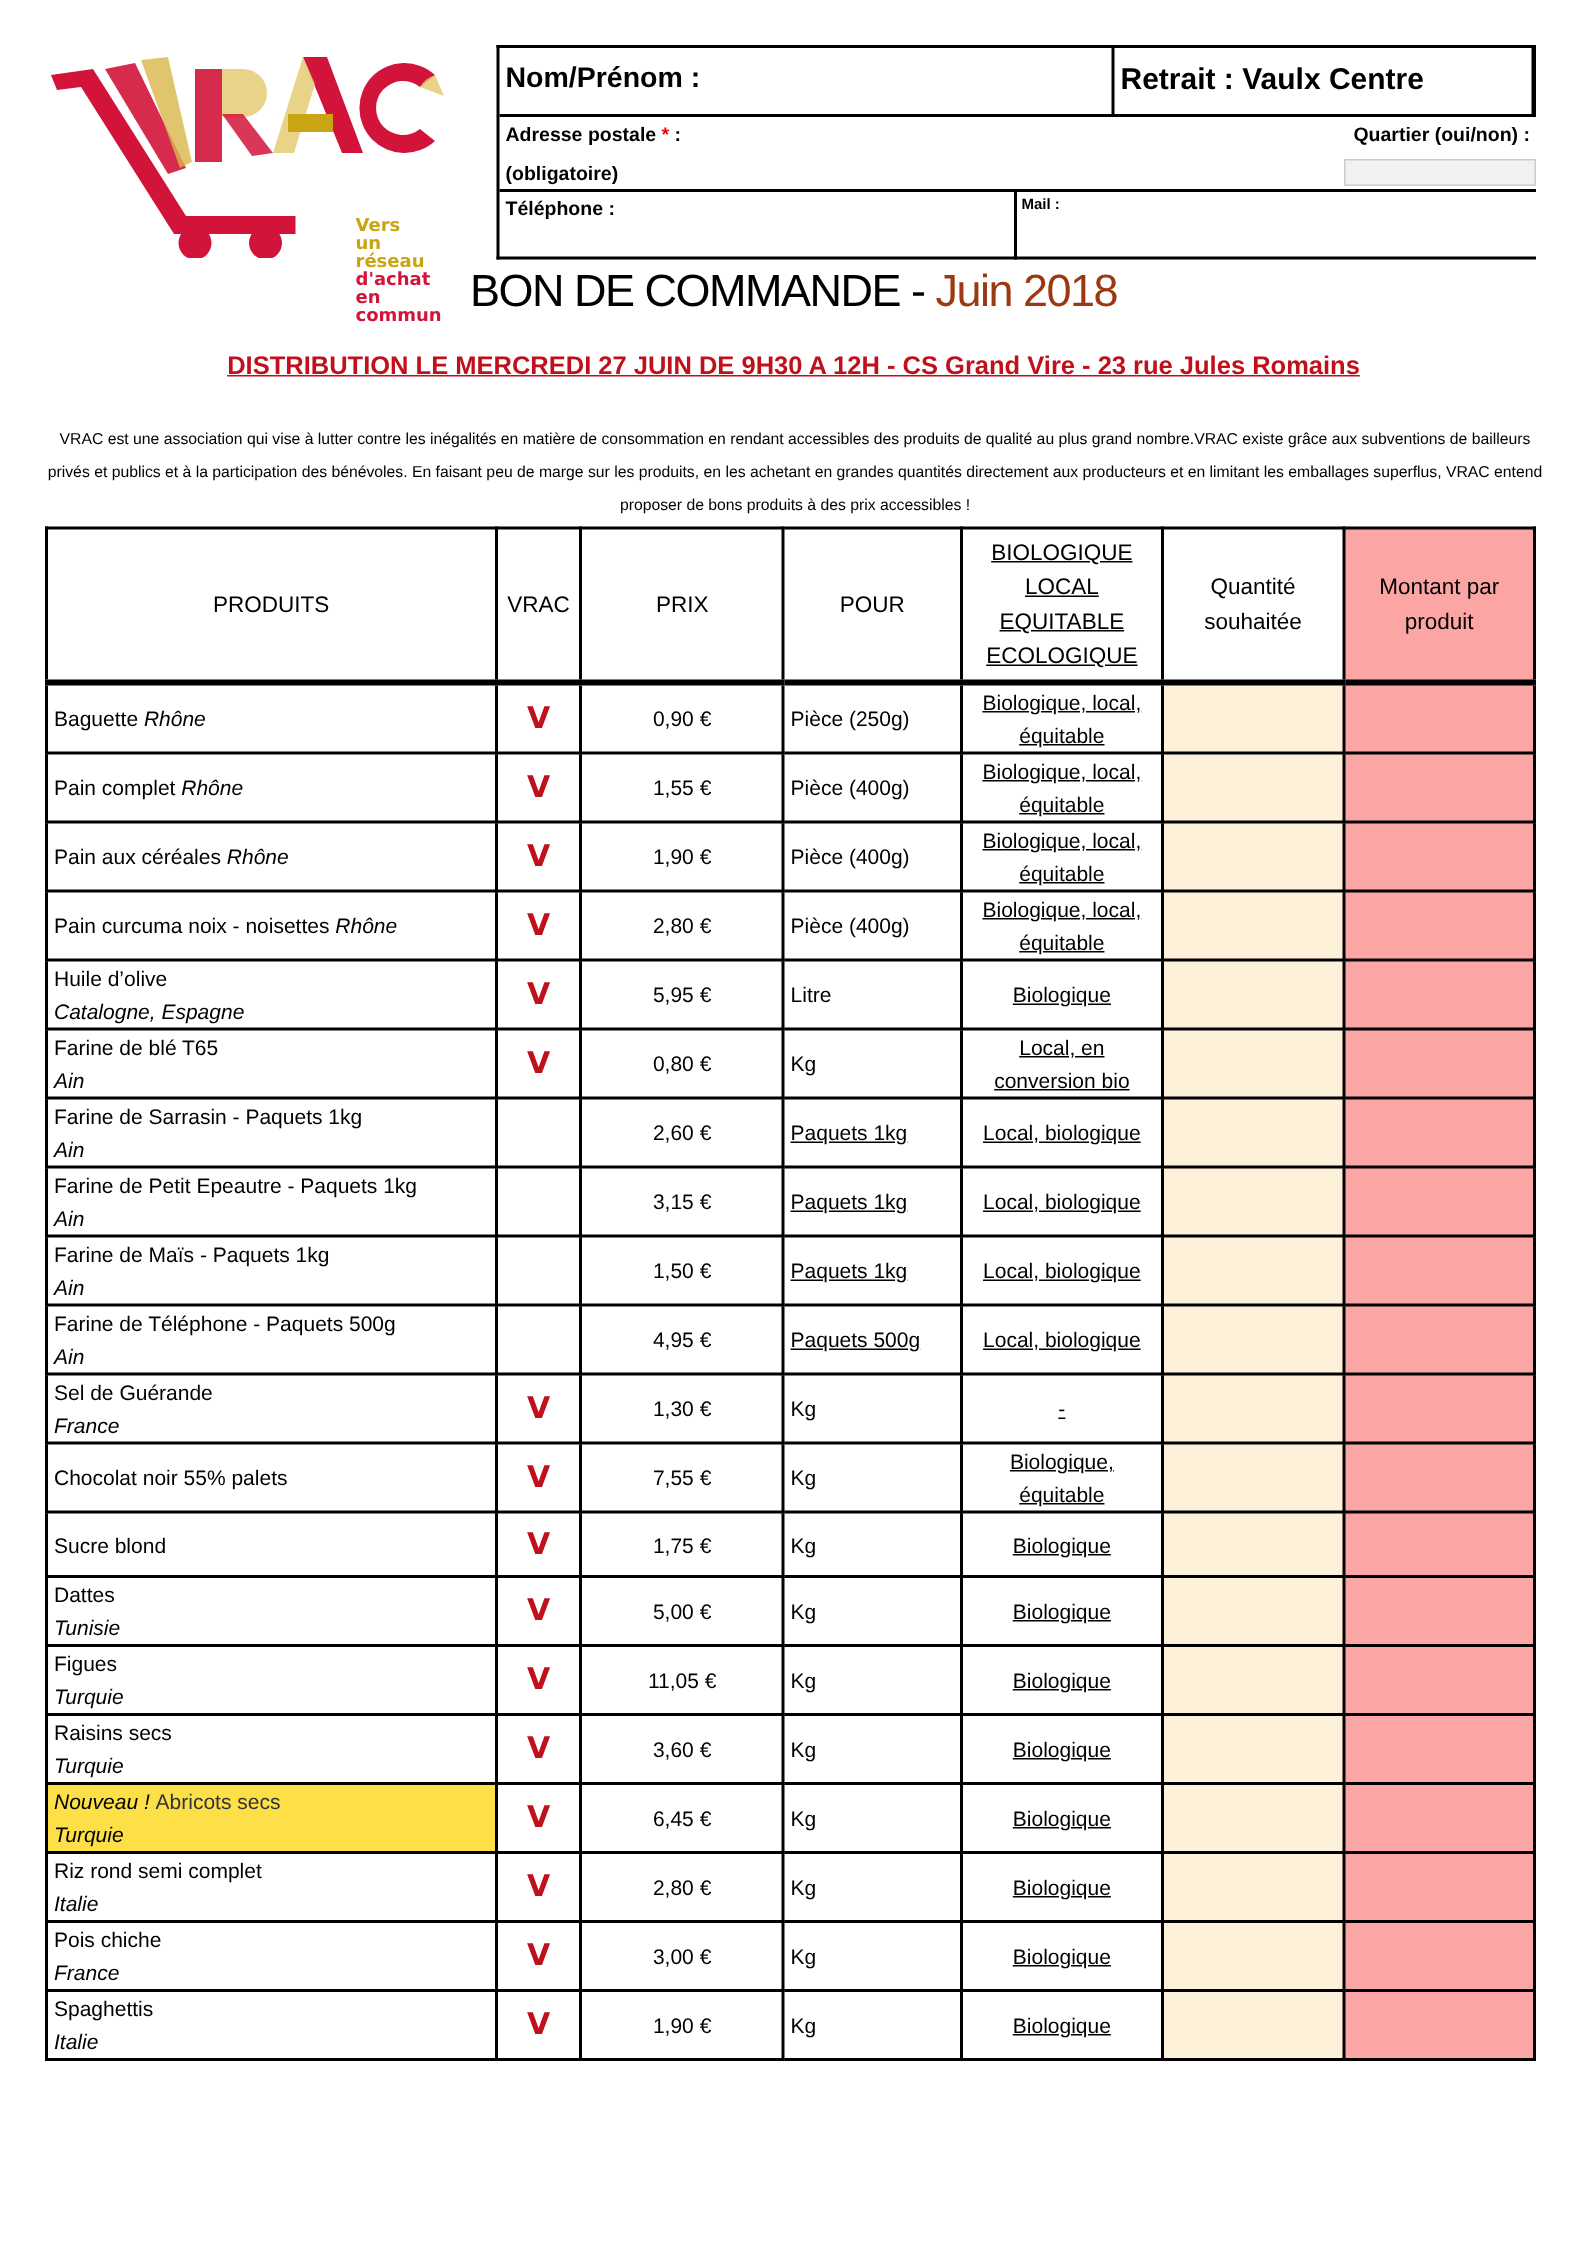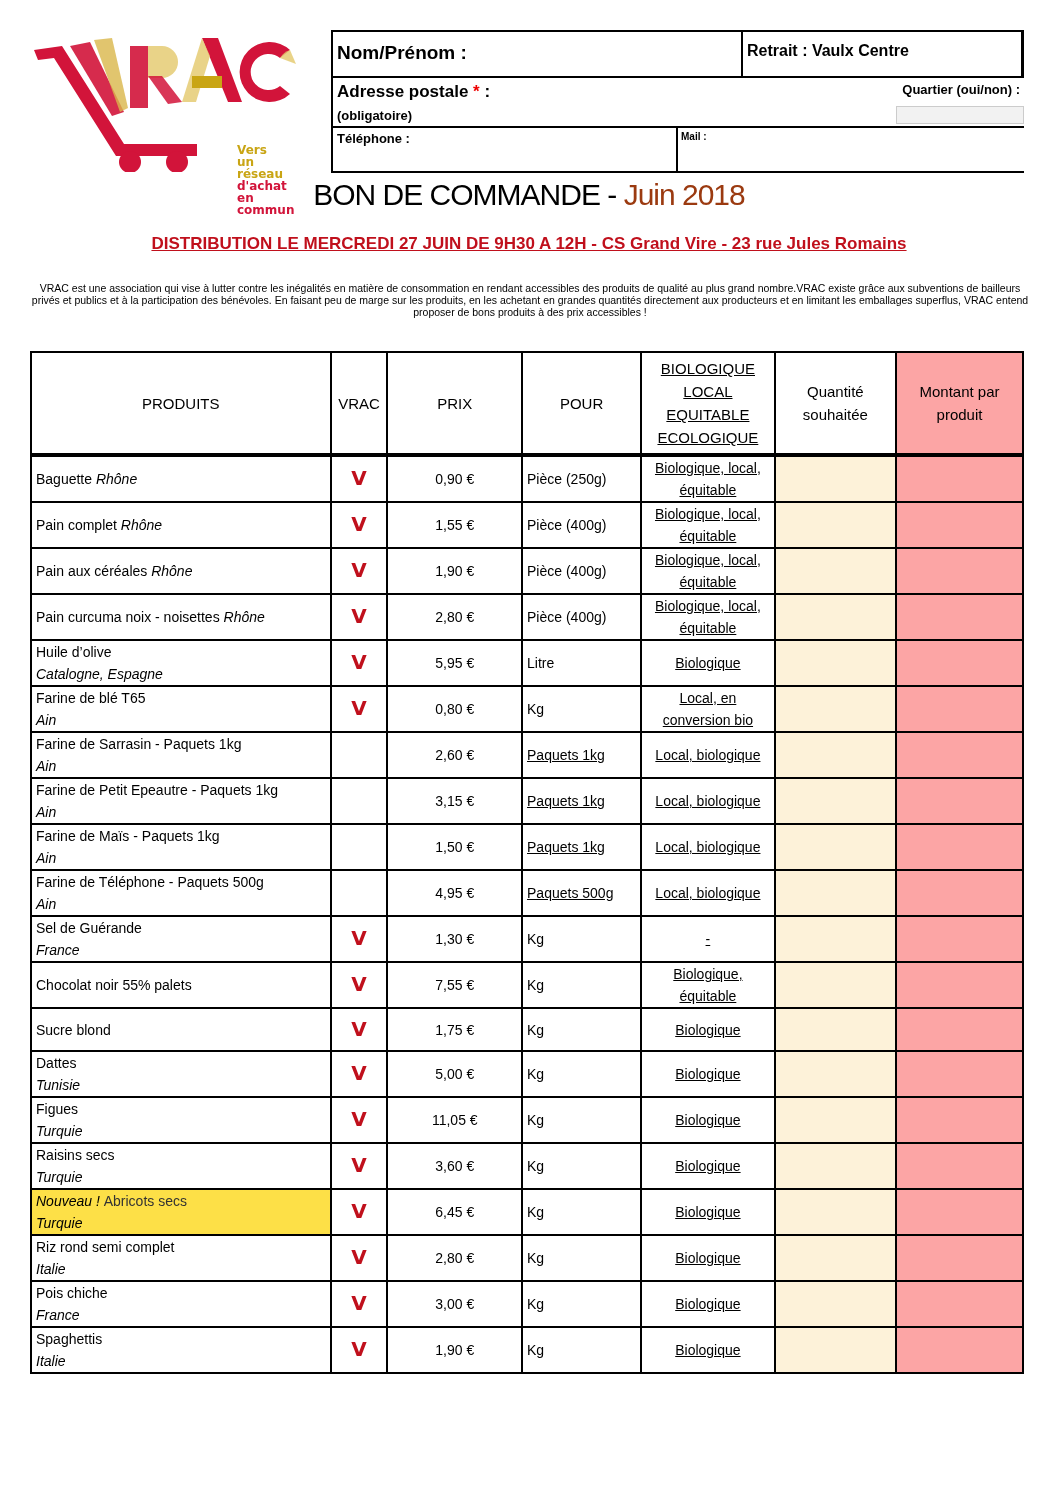--- a/index.html
+++ b/index.html
@@ -9,37 +9,37 @@
   .logo { position: absolute; left: 32px; top: 32px; width: 270px; height: 140px; }
   .logo-tag { position: absolute; left: 205px; top: 112px; font-family: "DejaVu Sans", sans-serif; font-weight: bold; font-size: 12px; line-height: 12px; }
   .logo-tag .y { color: #c9a514; }
   .logo-tag .r { color: #d2143a; }
 
   
   .form { position: absolute; left: 331px; top: 30px; width: 693px; height: 143px; border: 2px solid #000; border-right: none; box-sizing: border-box; }
   .form-row1 { position: absolute; left: 0; top: 0; width: 691px; height: 46px; border-bottom: 2px solid #000; border-right: 3px solid #000; box-sizing: border-box; text-decoration: underline; }
   .f-name { position: absolute; left: 4px; top: 10px; font-weight: bold; font-size: 19px; }
   .f-div1 { position: absolute; left: 408px; top: 0; width: 2px; height: 44px; background: #000; }
-  .f-retrait { position: absolute; left: 414px; top: 10px; font-weight: bold; font-size: 16px; }
+  .f-retrait { position: absolute; left: 414px; top: 10px; font-weight: bold; font-size: 20px; }
   .form-row2 { position: absolute; left: 0; top: 46px; width: 691px; height: 50px; border-bottom: 2px solid #000; box-sizing: border-box; }
-  .f-addr { position: absolute; left: 4px; top: 4px; font-weight: bold; font-size: 17px; }
+  .f-addr { position: absolute; left: 4px; top: 4px; font-weight: bold; font-size: 13px; }
   .f-addr .star { color: #e00; }
   .f-oblig { position: absolute; left: 4px; top: 30px; font-weight: bold; font-size: 13px; }
   .f-quart { position: absolute; right: 4px; top: 4px; font-weight: bold; font-size: 13px; }
   .f-quart-input { position: absolute; left: 563px; top: 28px; width: 128px; height: 18px; background: #f2f2f2; border: 1px solid #ccc; box-sizing: border-box; }
   .form-row3 { position: absolute; left: 0; top: 96px; width: 691px; height: 45px; }
   .f-tel { position: absolute; left: 4px; top: 3px; font-weight: bold; font-size: 13px; }
   .f-div2 { position: absolute; left: 343px; top: 0; width: 2px; height: 45px; background: #000; }
   .f-mail { position: absolute; left: 348px; top: 3px; font-weight: bold; font-size: 10px; }
 
   
   .title { position: absolute; left: 0; top: 178px; width: 1058px; text-align: center; font-size: 30px; letter-spacing: -1px; }
   .title .month { color: #9b3a10; }
   .subtitle { position: absolute; left: 0; top: 234px; width: 1058px; text-align: center; font-weight: bold; font-size: 17px; color: #c0101c; text-decoration: underline; }
-  .intro { position: absolute; left: 30px; top: 282px; width: 1000px; text-align: center; font-size: 10.5px; line-height: 12px; }
+  .intro { position: absolute; left: 30px; top: 282px; width: 1000px; text-align: center; font-size: 10.5px; line-height: 22px; }
 
   
   table.products { position: absolute; left: 30px; top: 351px; width: 994px; border-collapse: collapse; font-size: 14px; }
   table.products th, table.products td { border: 2px solid #000; padding: 0 4px; }
   table.products th { font-weight: normal; font-size: 15px; height: 100px; text-align: center; line-height: 23px; border-width: 2px 2px 4px 2px; }
   table.products td { height: 41.3px; line-height: 22px; }
   .c-prod { width: 293px; text-align: left; }
   .c-vrac { width: 47px; text-align: center; }
   .c-prix { width: 126px; text-align: center; }
   .c-pour { width: 110px; text-align: left; }

